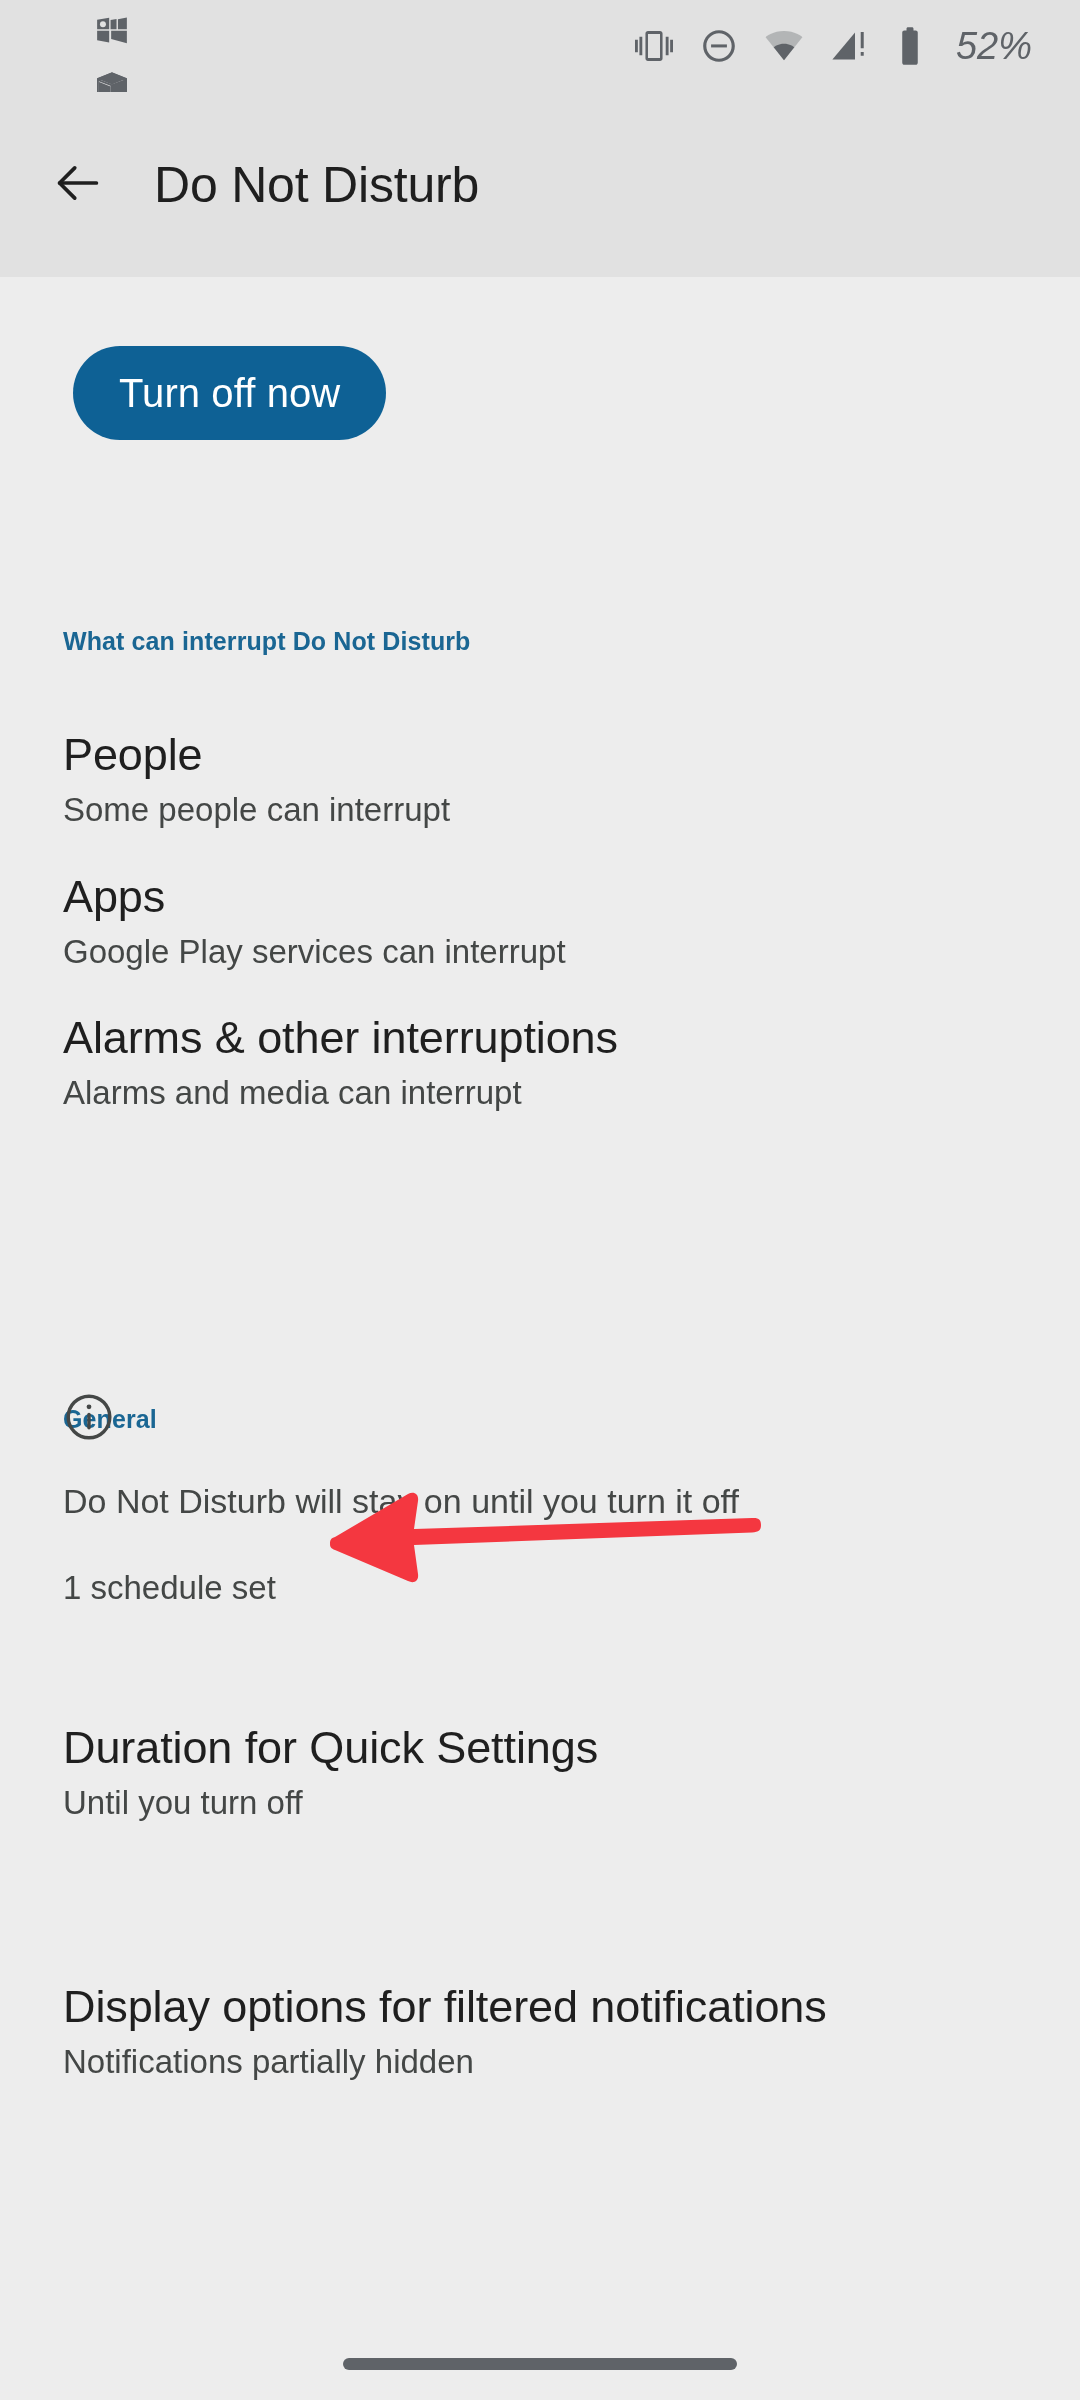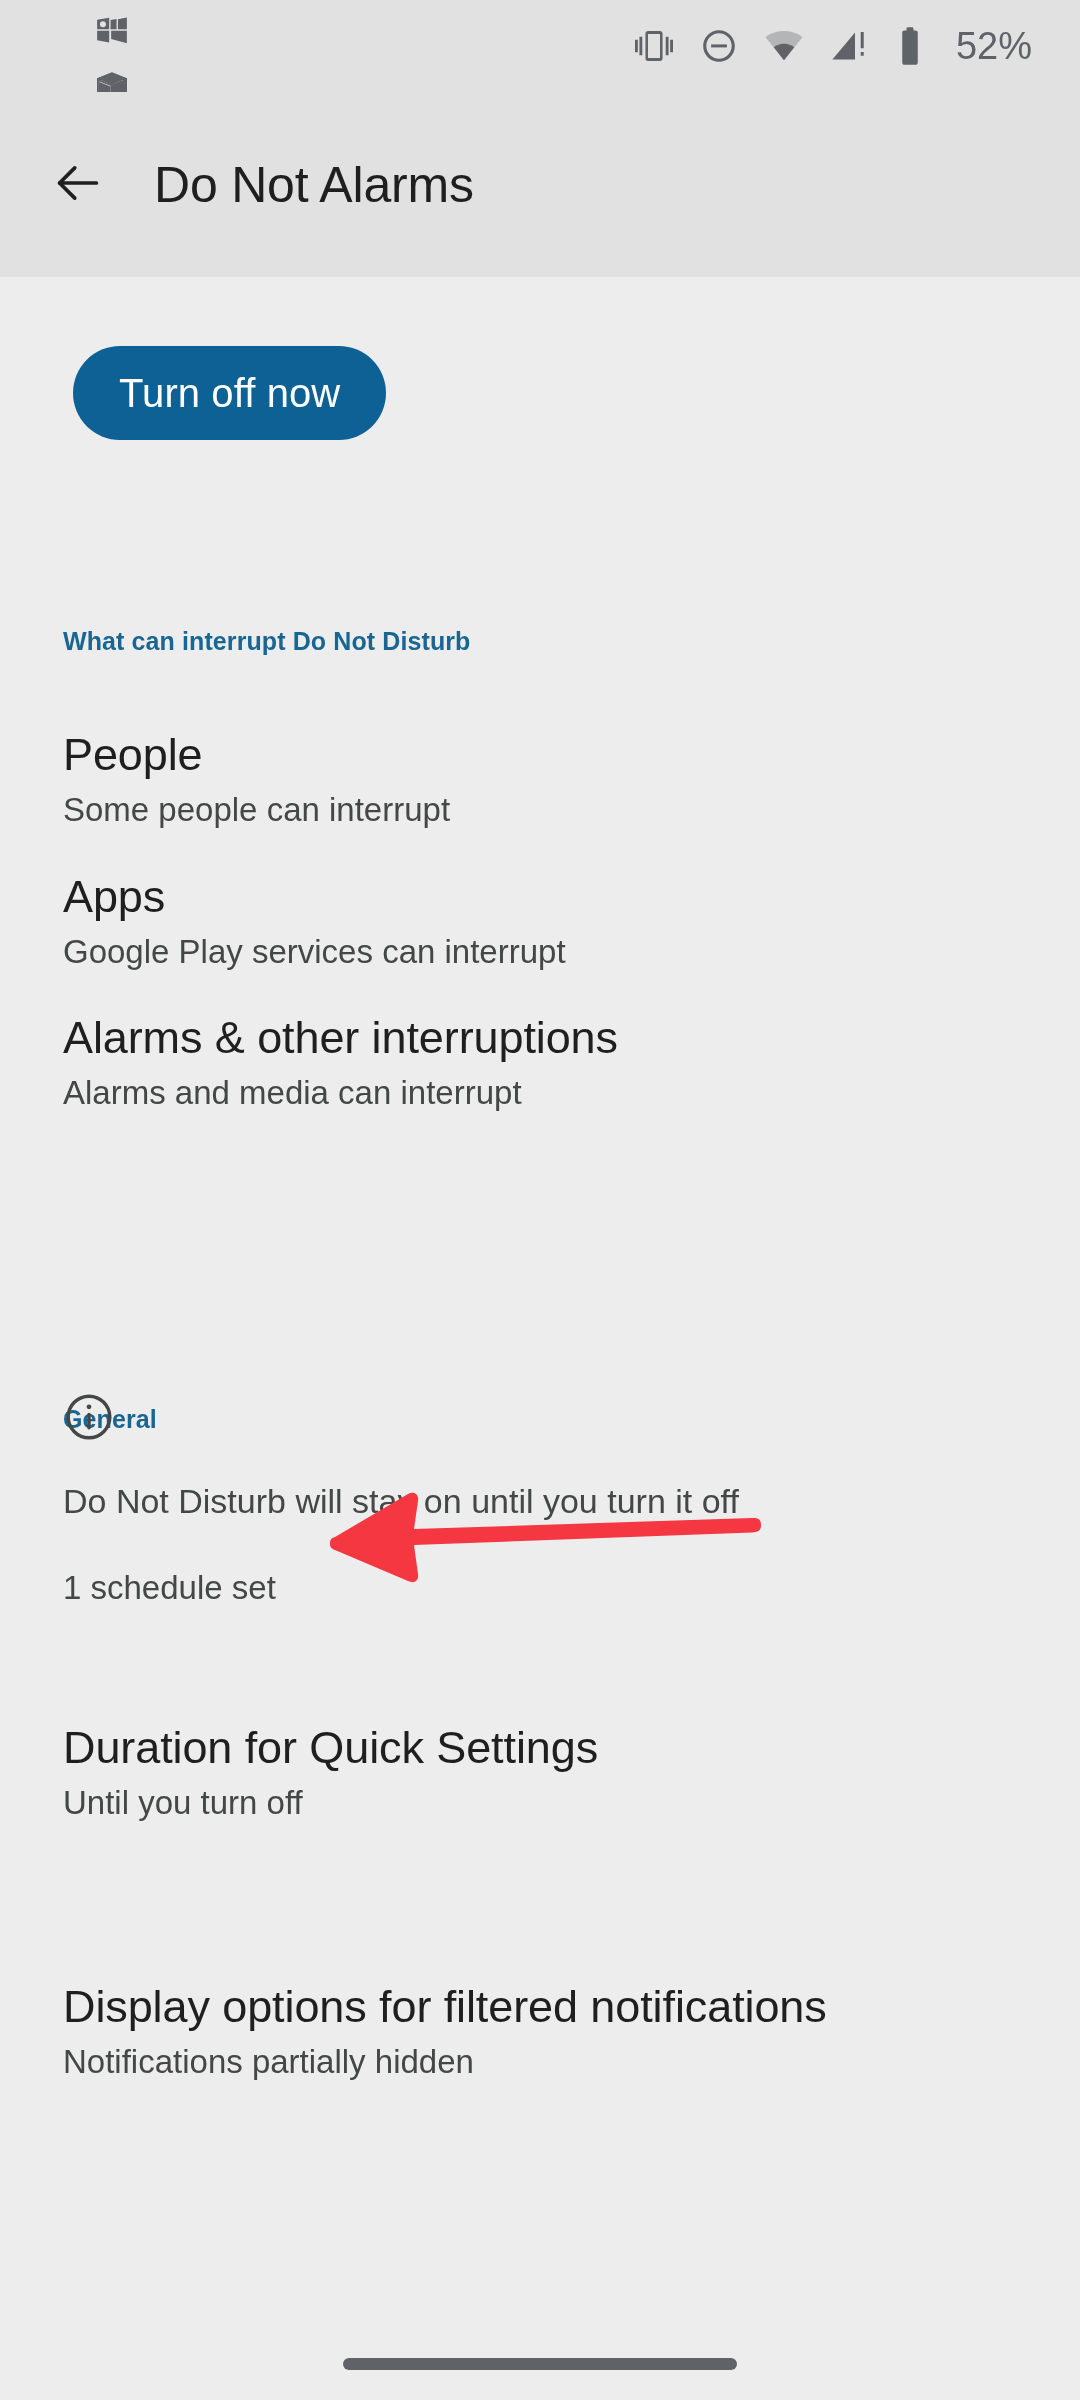--- a/index.html
+++ b/index.html
@@ -39,20 +39,21 @@
     font-size: 39px;
     color: #5F6368;
     letter-spacing: 0.3px;
     line-height: 1;
     font-weight: 400;
   }
   .status-right {
     display: flex;
     align-items: flex-start;
     gap: 27px;
+    font-style: italic;
   }
   .sicon {
     display: block;
     fill: #5F6368;
   }
   .status-battery-text {
     font-size: 38px;
     color: #5F6368;
     margin-left: 4px;
     line-height: 1;
@@ -287,21 +288,21 @@
 
 <div class="app-bar">
   <div class="back-button">
     <span>
       <svg width="52" height="52" viewBox="0 0 24 24" fill="none" stroke="#1F1F1F" stroke-width="1.7" stroke-linecap="round" stroke-linejoin="round">
         <line x1="20.5" y1="12" x2="3.5" y2="12"></line>
         <polyline points="10.5,5 3.5,12 10.5,19"></polyline>
       </svg>
     </span>
   </div>
-  <div class="app-title">Do Not Alarms</div>
+  <div class="app-title">Do Not Disturb</div>
 </div>
 
 <div class="content">
 
   <button class="turn-off-btn">Turn off now</button>
 
   <div class="section-header" style="top:350px;">What can interrupt Do Not Disturb</div>
 
   <div class="pref-row" style="top:452px; height:120px;">
     <div class="pref-title">People</div>

